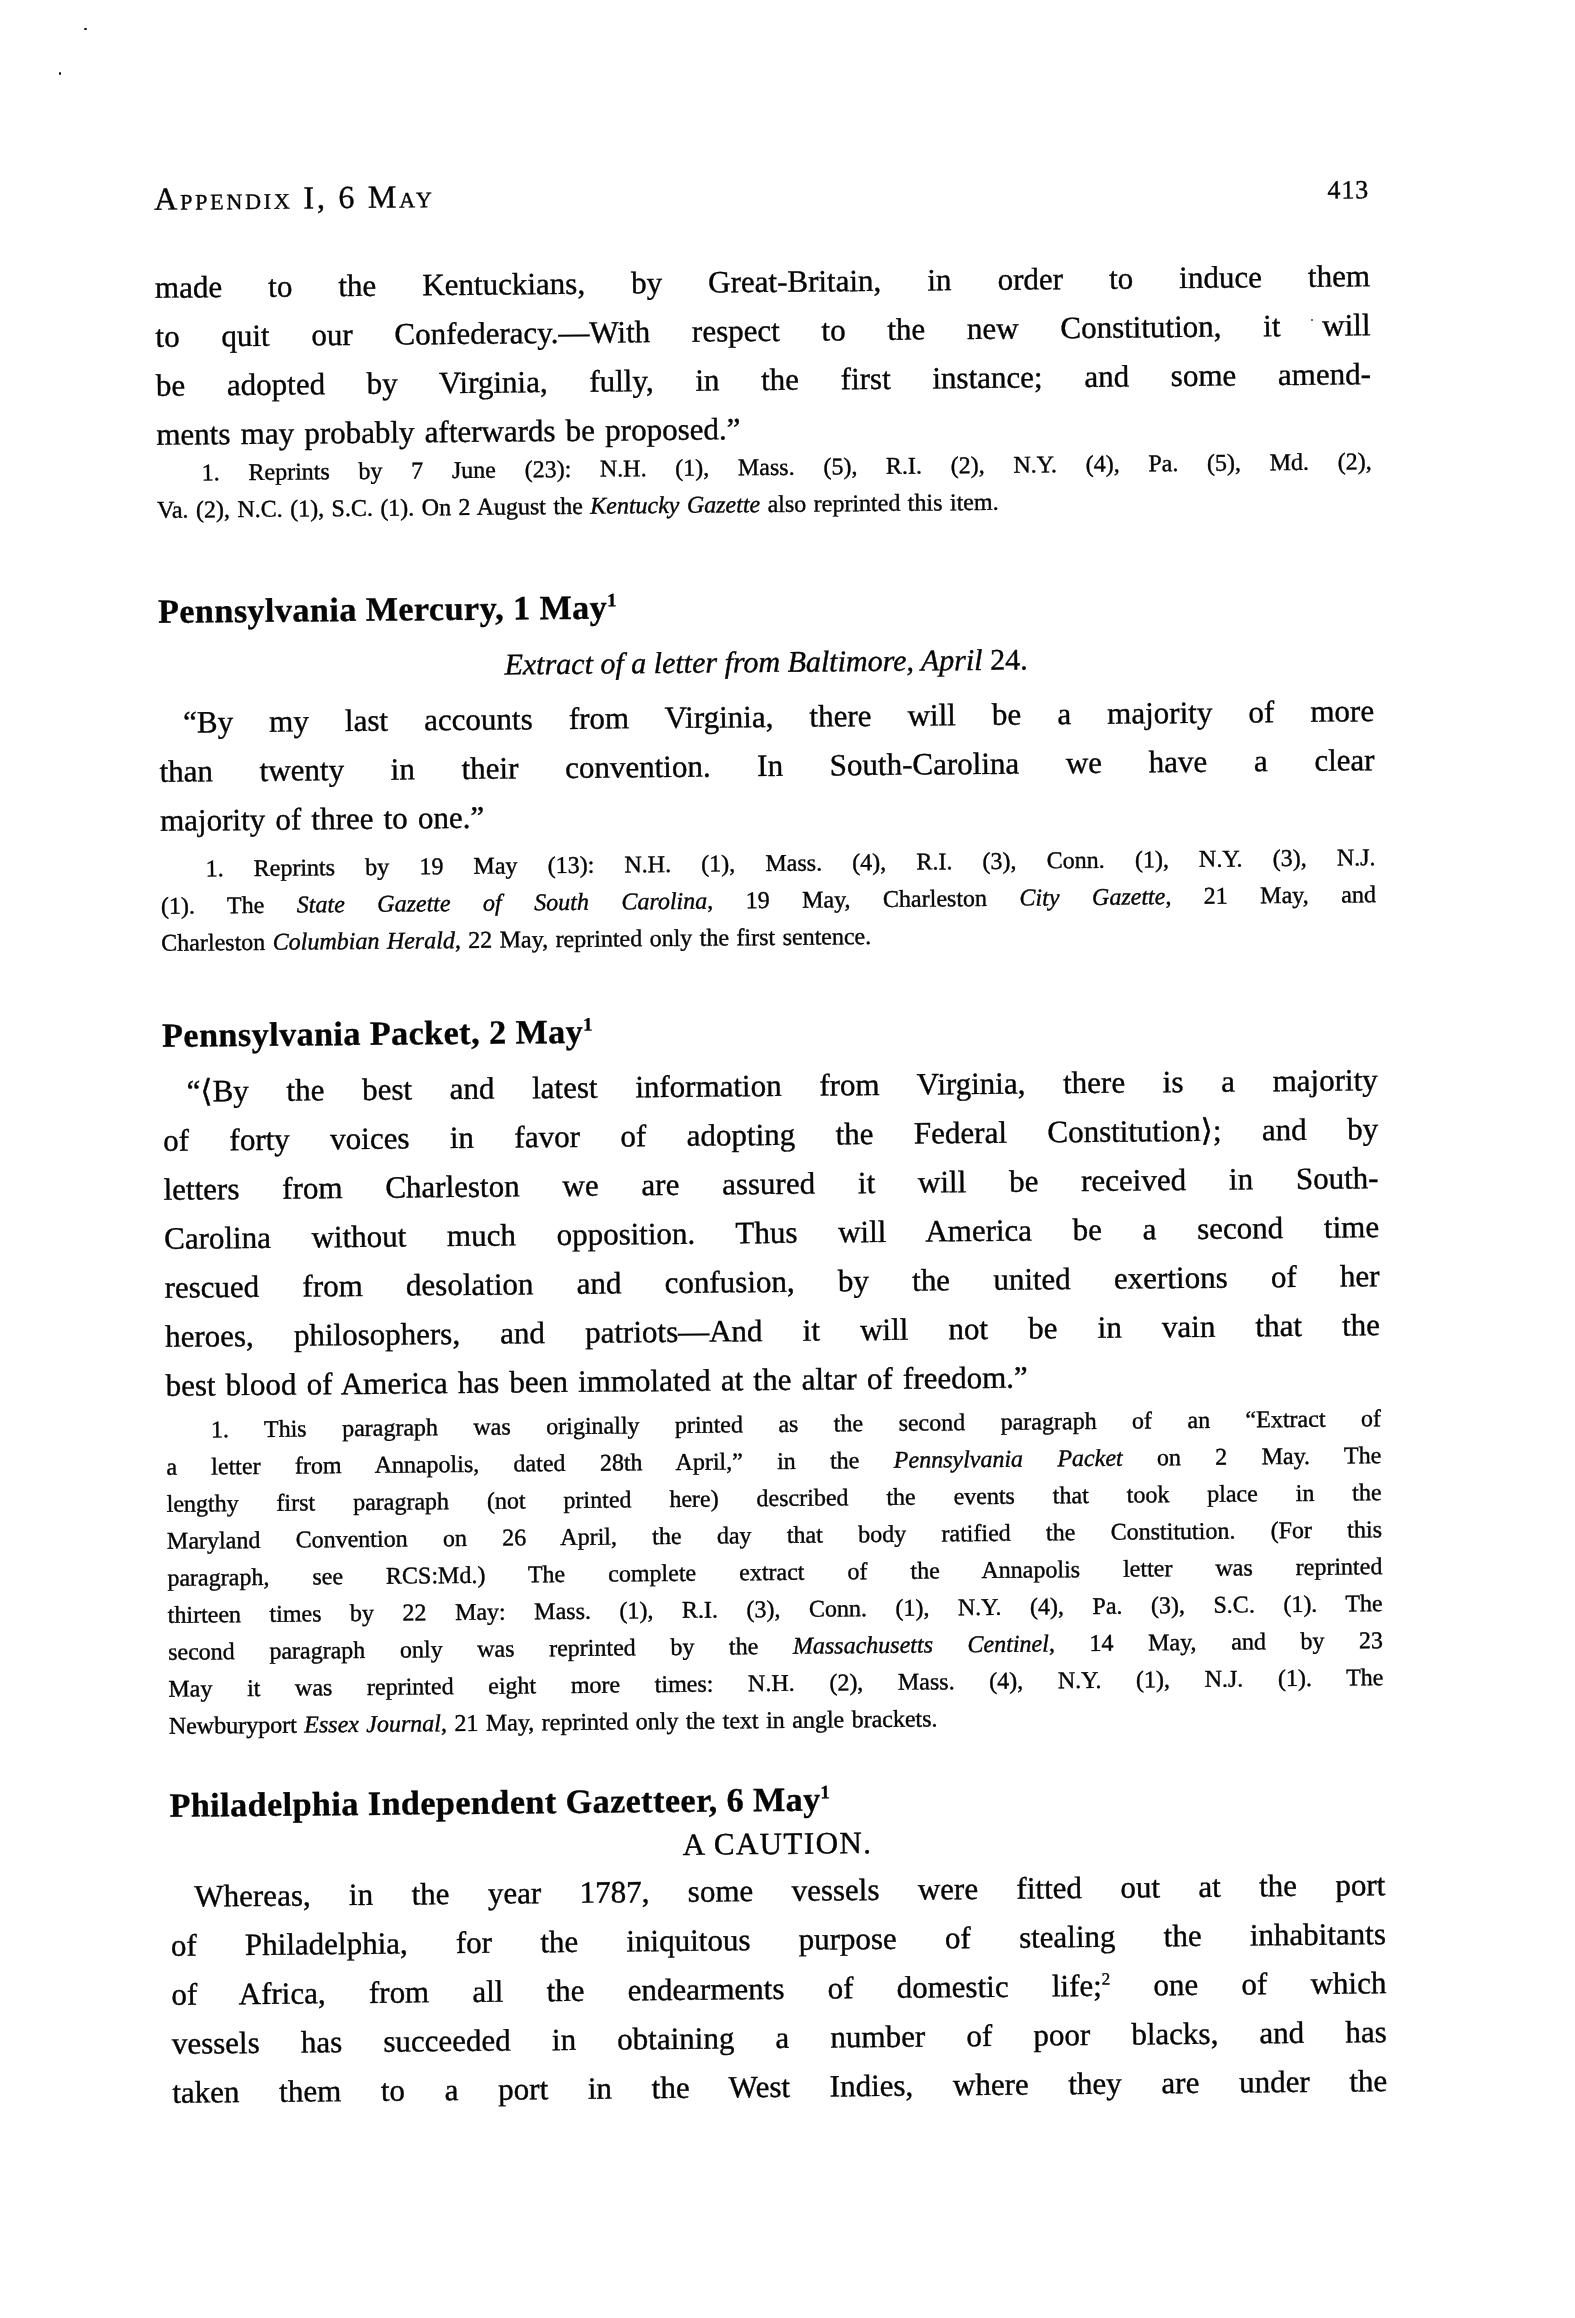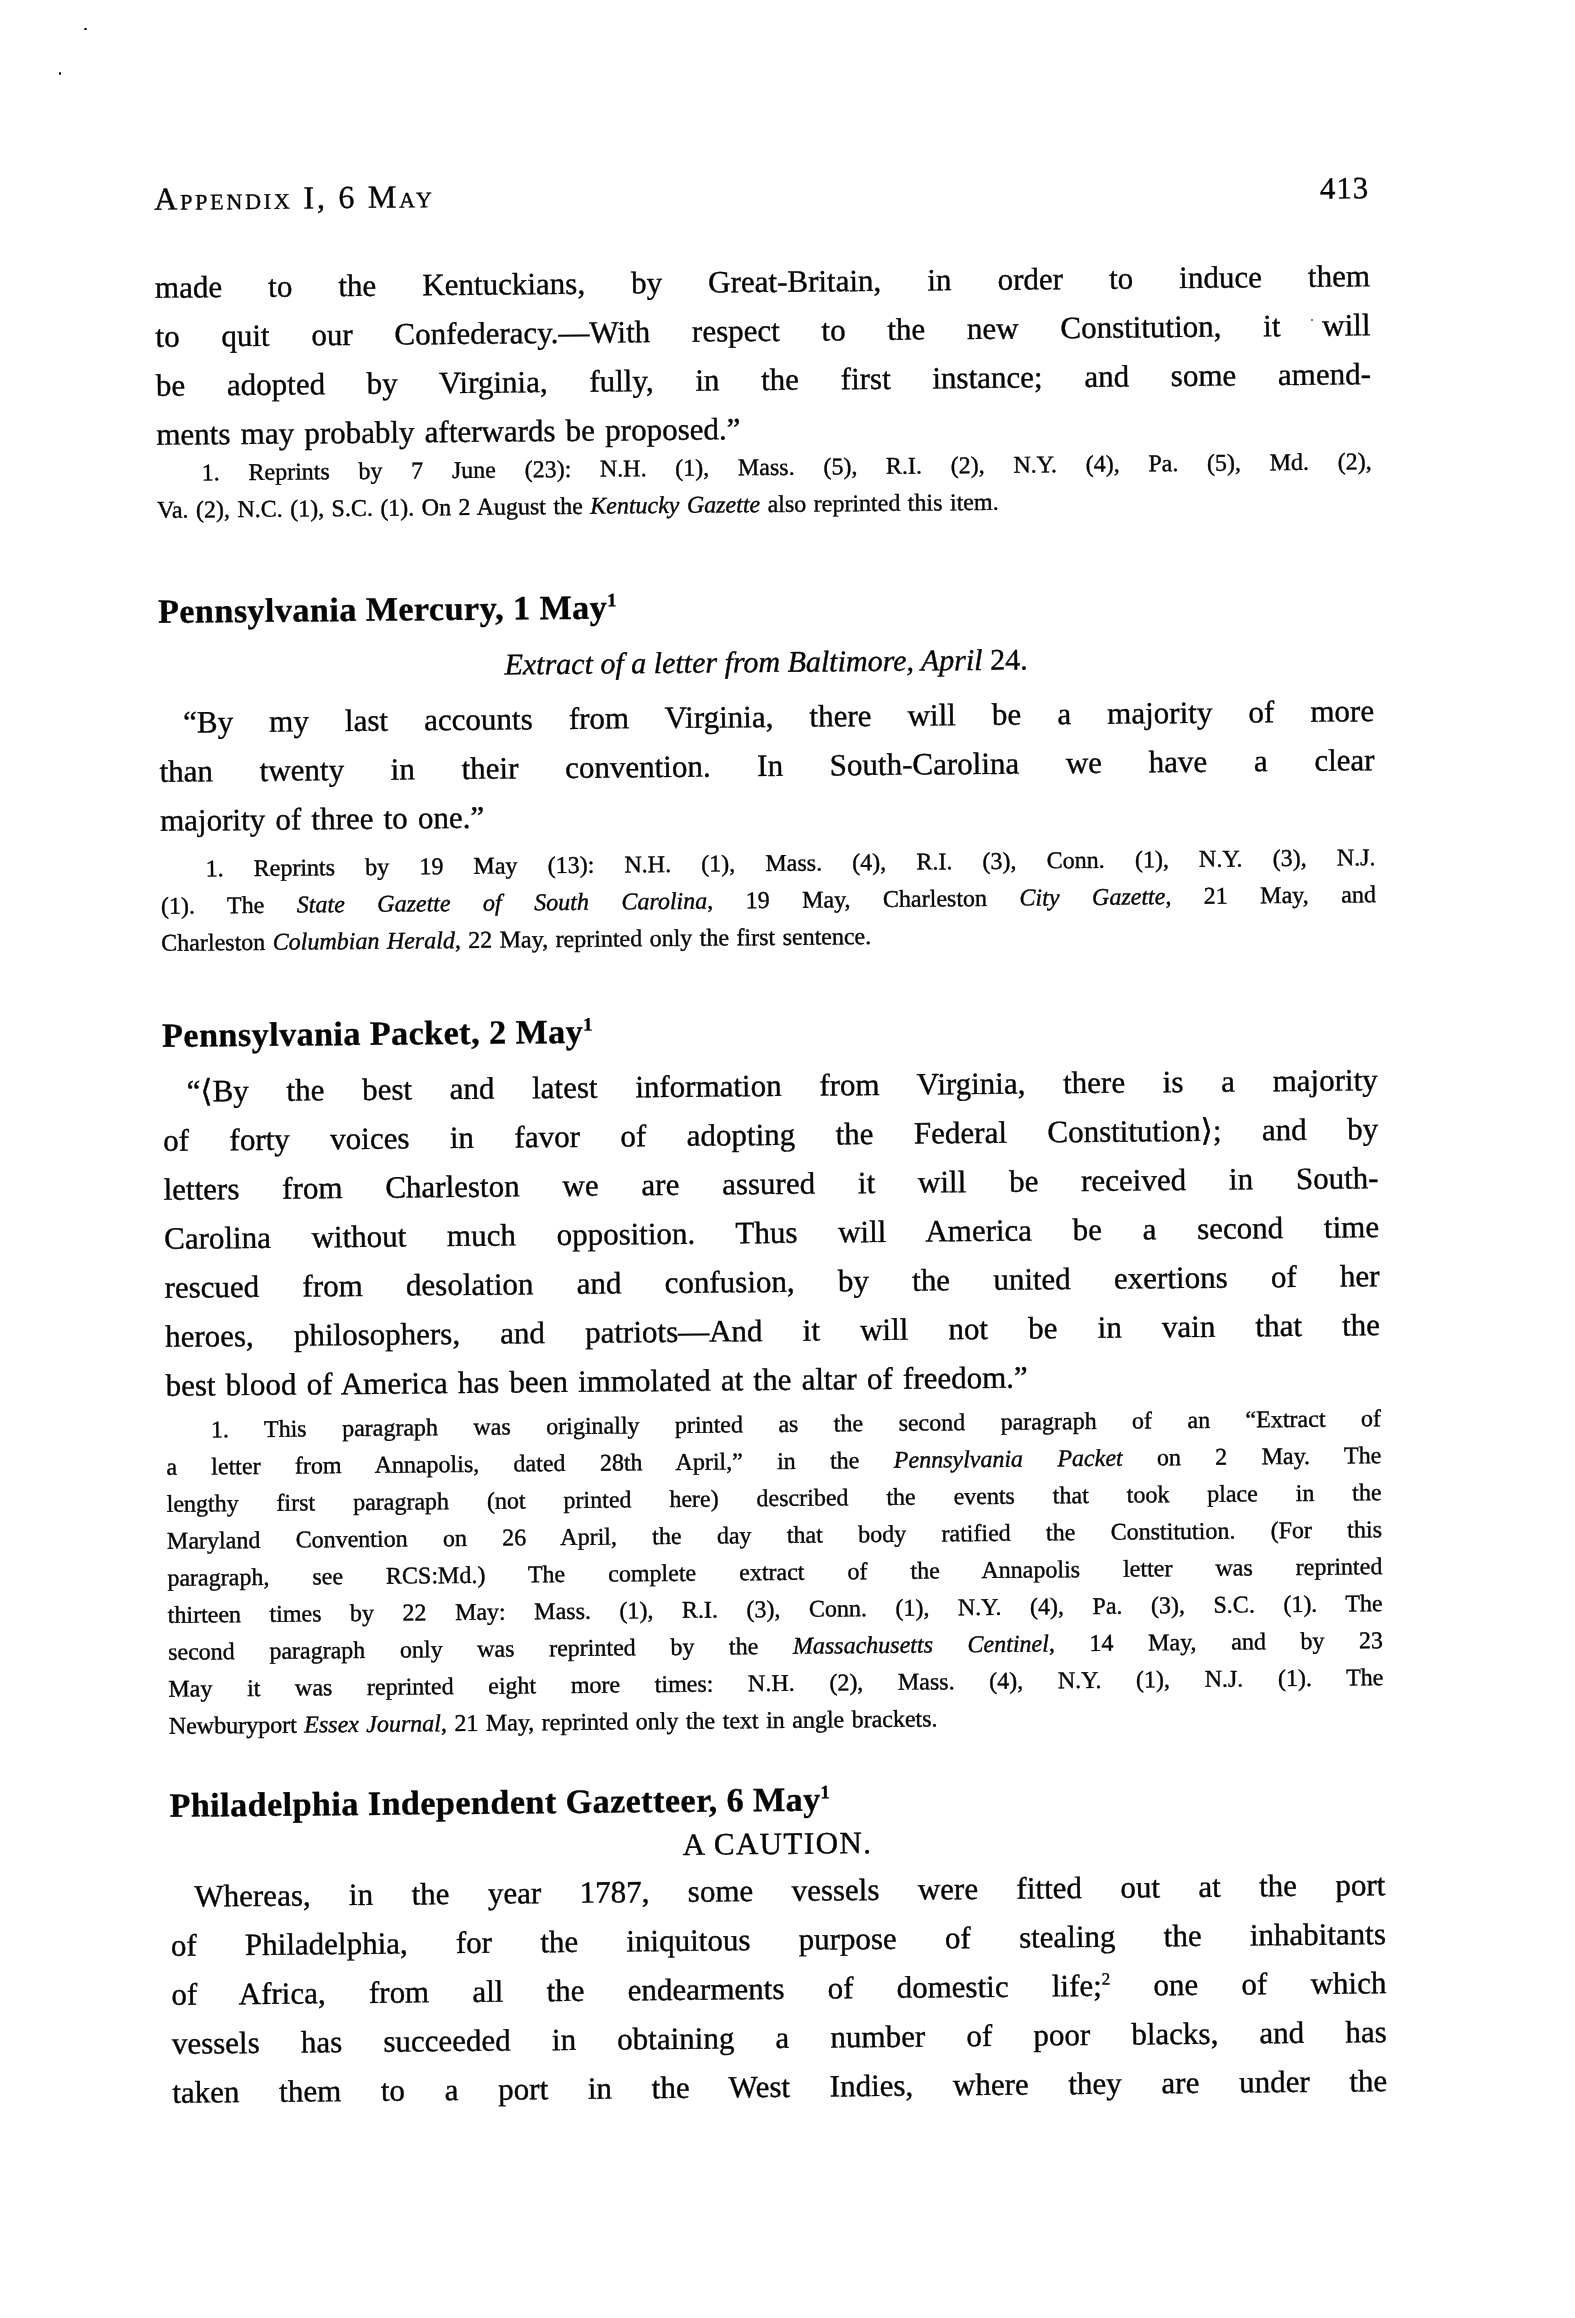--- a/index.html
+++ b/index.html
@@ -35,21 +35,21 @@
     top: 175px;
     display: flex;
     justify-content: space-between;
     align-items: baseline;
   }
   .running-head-title {
     font-variant: small-caps;
     font-size: 32px;
     letter-spacing: 2.8px;
   }
-  .page-number { font-size: 31px; letter-spacing: 0.9px; }
+  .page-number { font-size: 26px; letter-spacing: 0.9px; }
 
   
   .para .line {
     font-size: 31px;
     line-height: 49px;
     text-align: justify;
     text-align-last: justify;
     word-spacing: 0.08em;
     white-space: normal;
   }

